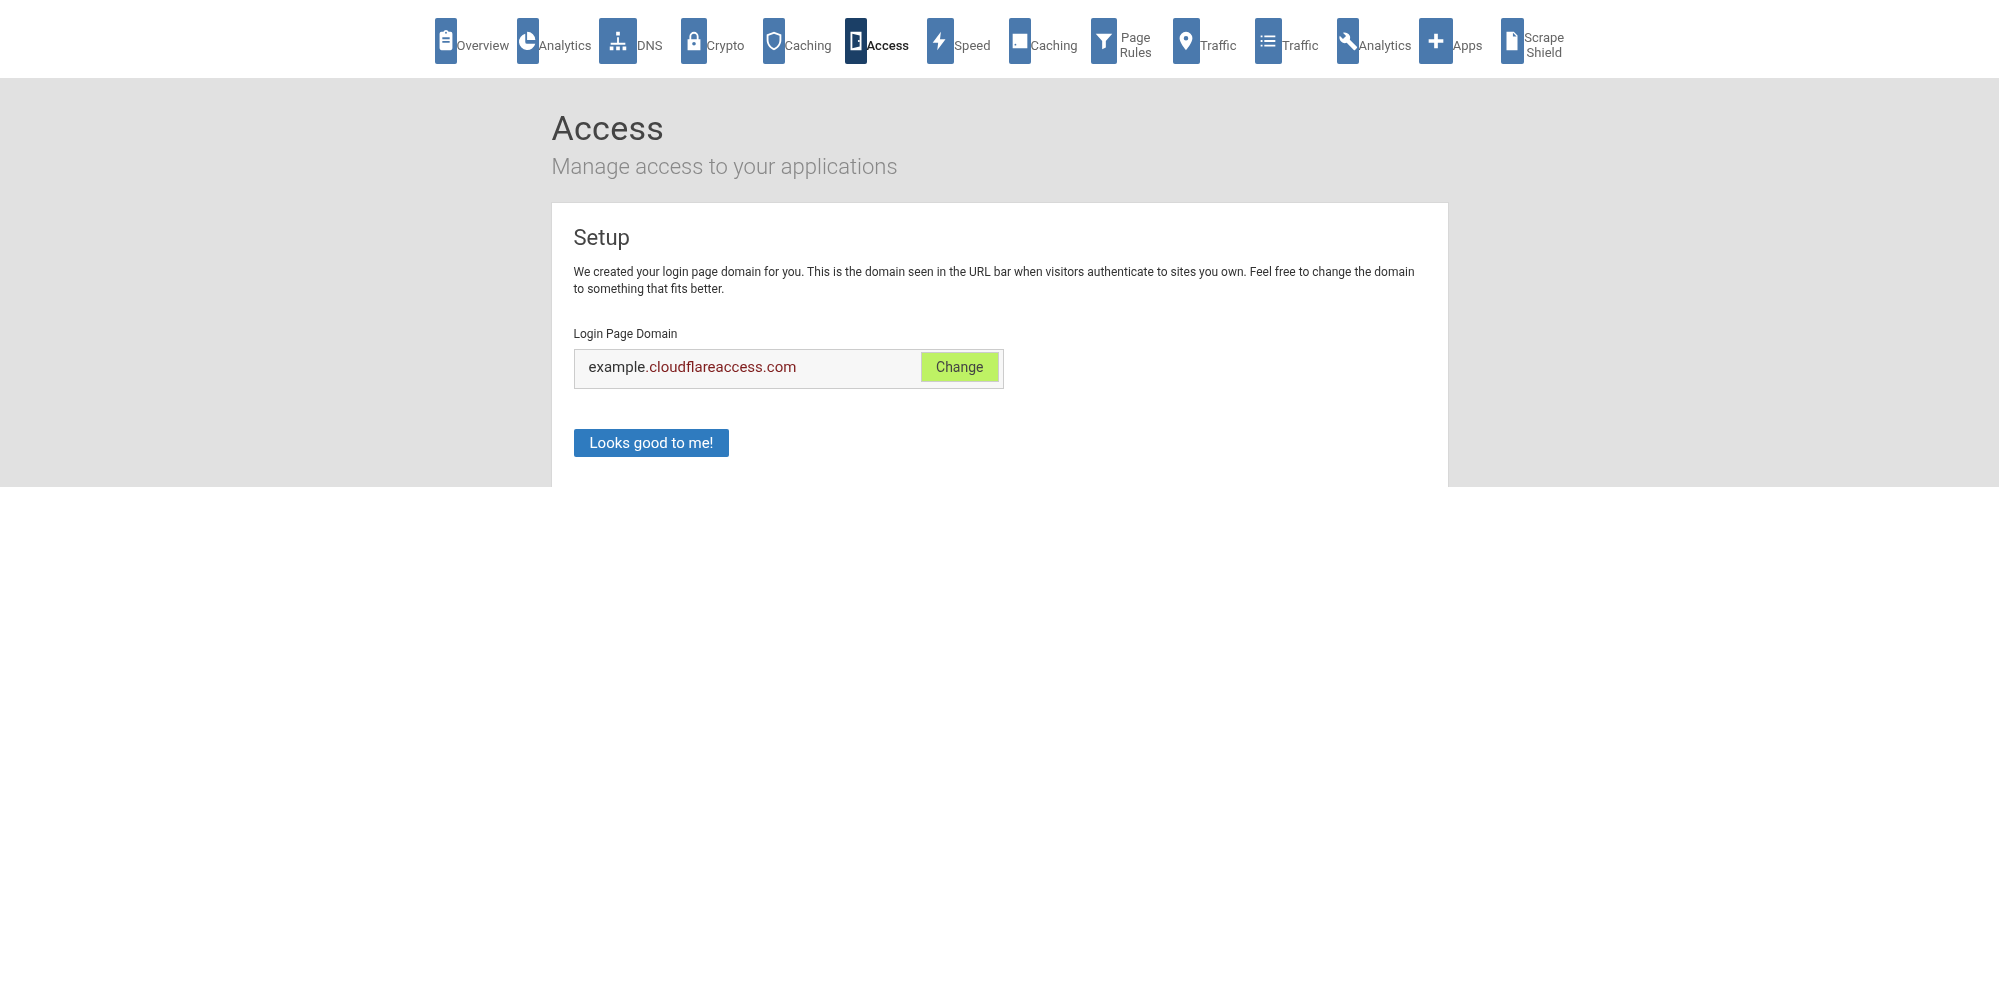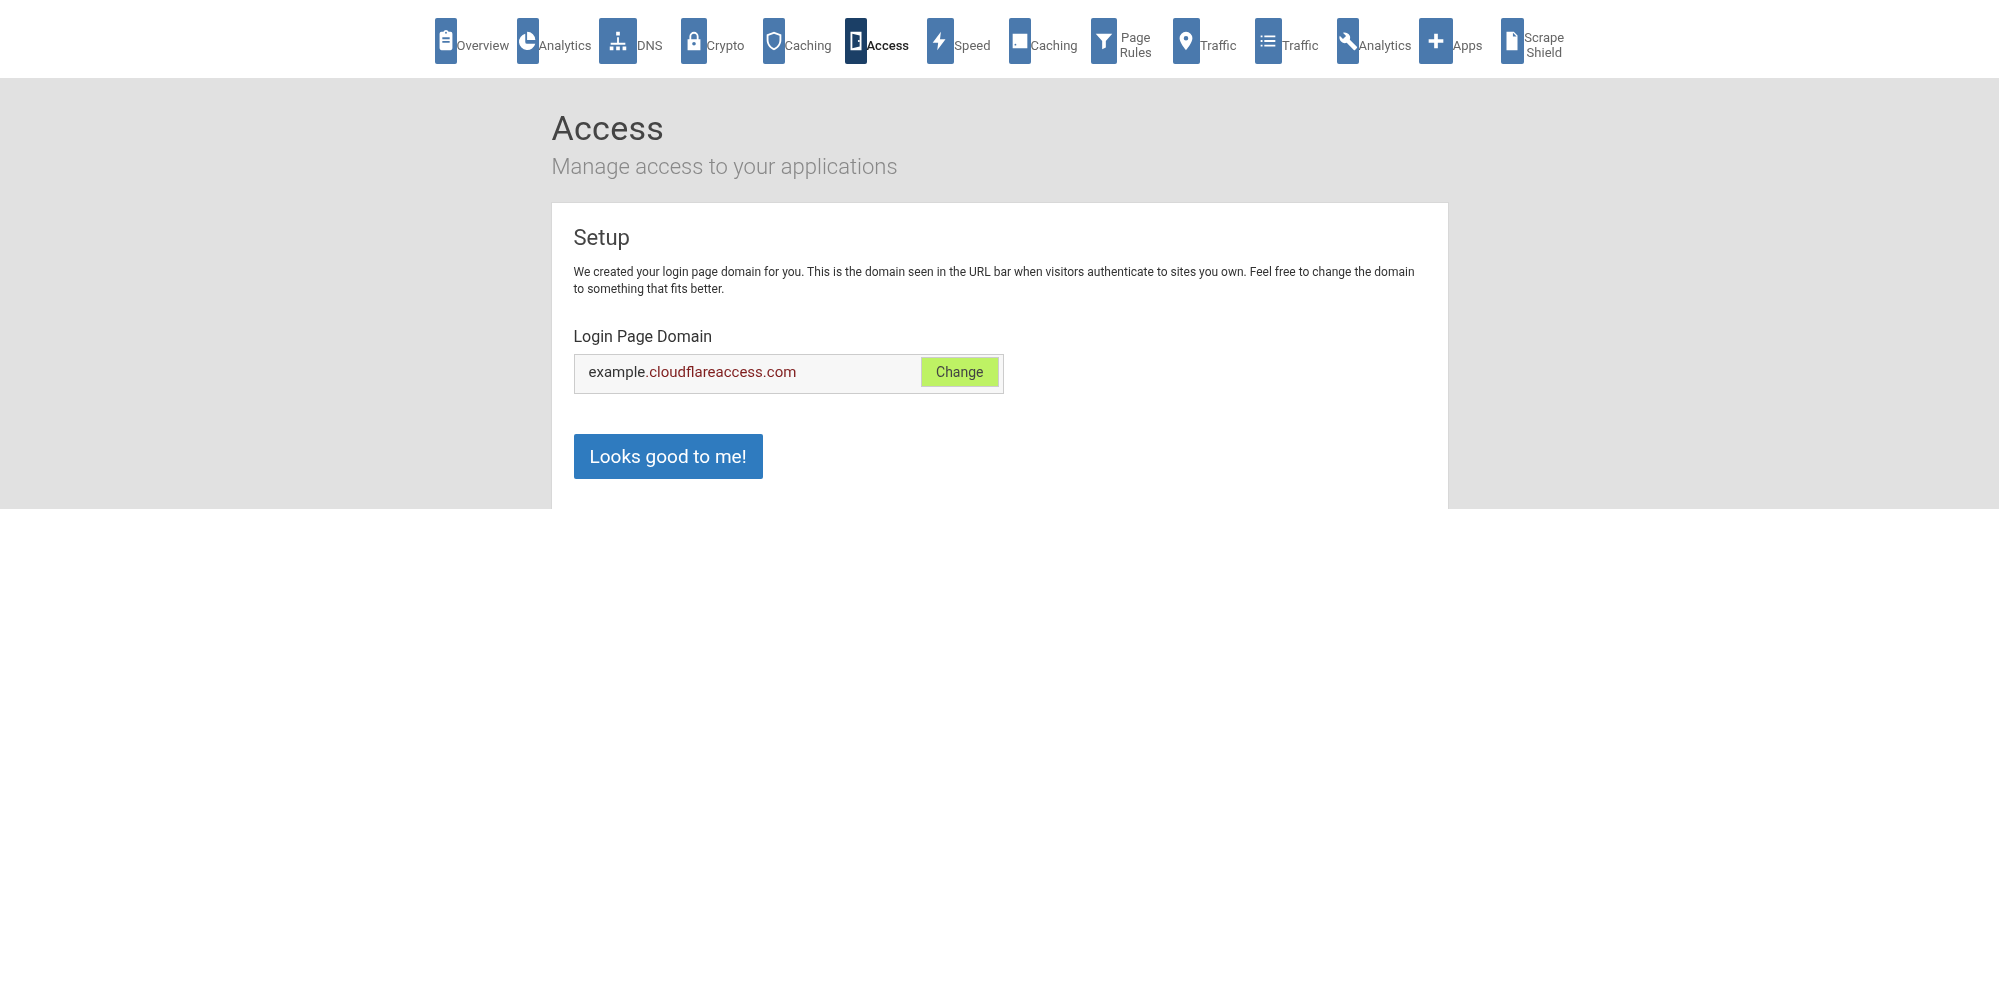--- a/index.html
+++ b/index.html
@@ -85,21 +85,21 @@
     color: #444;
     margin-bottom: 14px;
   }
   .card-desc {
     font-size: 12px;
     line-height: 1.45;
     color: #333;
     margin-bottom: 28px;
   }
   .field-label {
-    font-size: 16px;
+    font-size: 12px;
     color: #333;
     margin-bottom: 8px;
   }
   .domain-box {
     display: flex;
     align-items: center;
     max-width: 430px;
     border: 1px solid #ccc;
     background: #f7f7f7;
     height: 40px;
@@ -126,22 +126,22 @@
   .domain-note {
     font-size: 15px;
     color: #aaa;
     margin-top: 10px;
   }
   .confirm-btn {
     margin-top: 40px;
     background: #2f7bbf;
     color: #fff;
     border: none;
-    font-size: 19px;
-    padding: 11px 16px;
+    font-size: 15px;
+    padding: 5px 16px;
     border-radius: 2px;
     cursor: pointer;
     font-family: inherit;
   }
 
   .band-bottom-spacer { height: 0; }
 </style>
 </head>
 <body>
 

